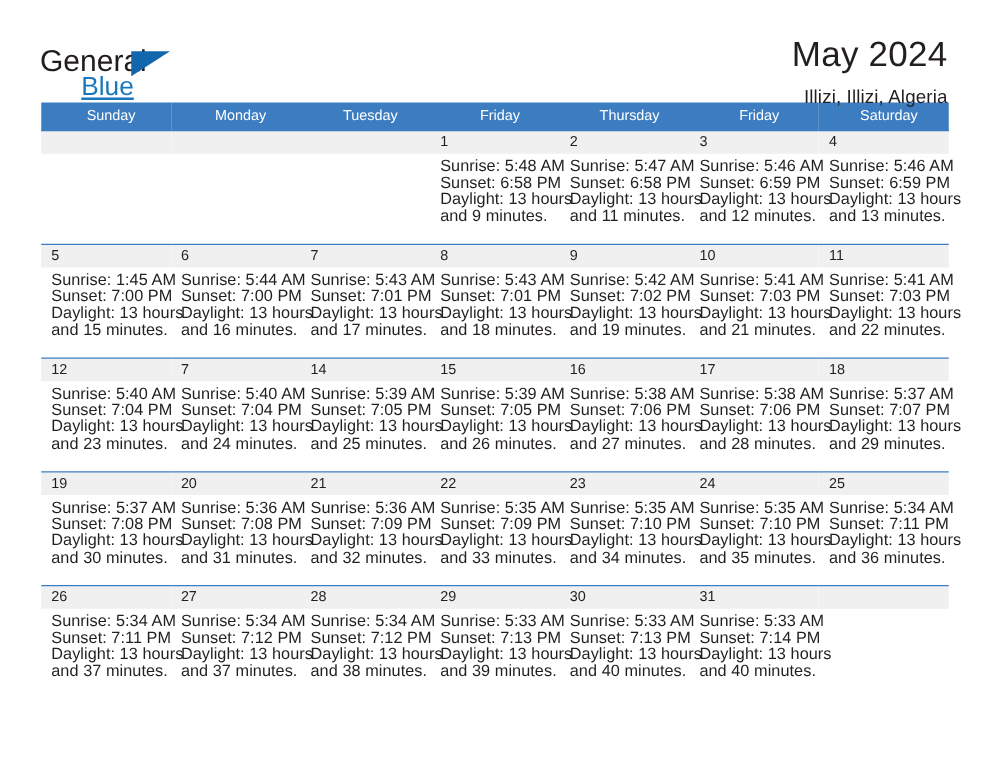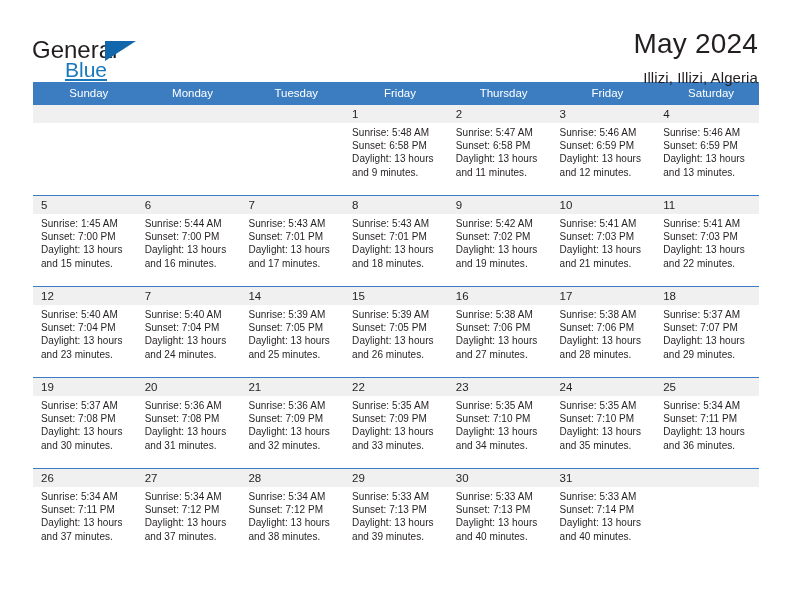--- a/index.html
+++ b/index.html
@@ -119,21 +119,21 @@
     background: #f0f0f0;
     font-size: 11.5px;
     color: #231f20;
     height: 18px;
   }
   .daycell.empty .daynum-bar {
     background: #f0f0f0;
     color: transparent;
   }
   .detail {
-    font-size: 10px;
+    font-size: 13px;
     line-height: 13.2px;
     color: #231f20;
     padding-top: 3px;
     letter-spacing: 0.05px;
   }
   .detail div { white-space: nowrap; }
 </style>
 </head>
 <body>
 

